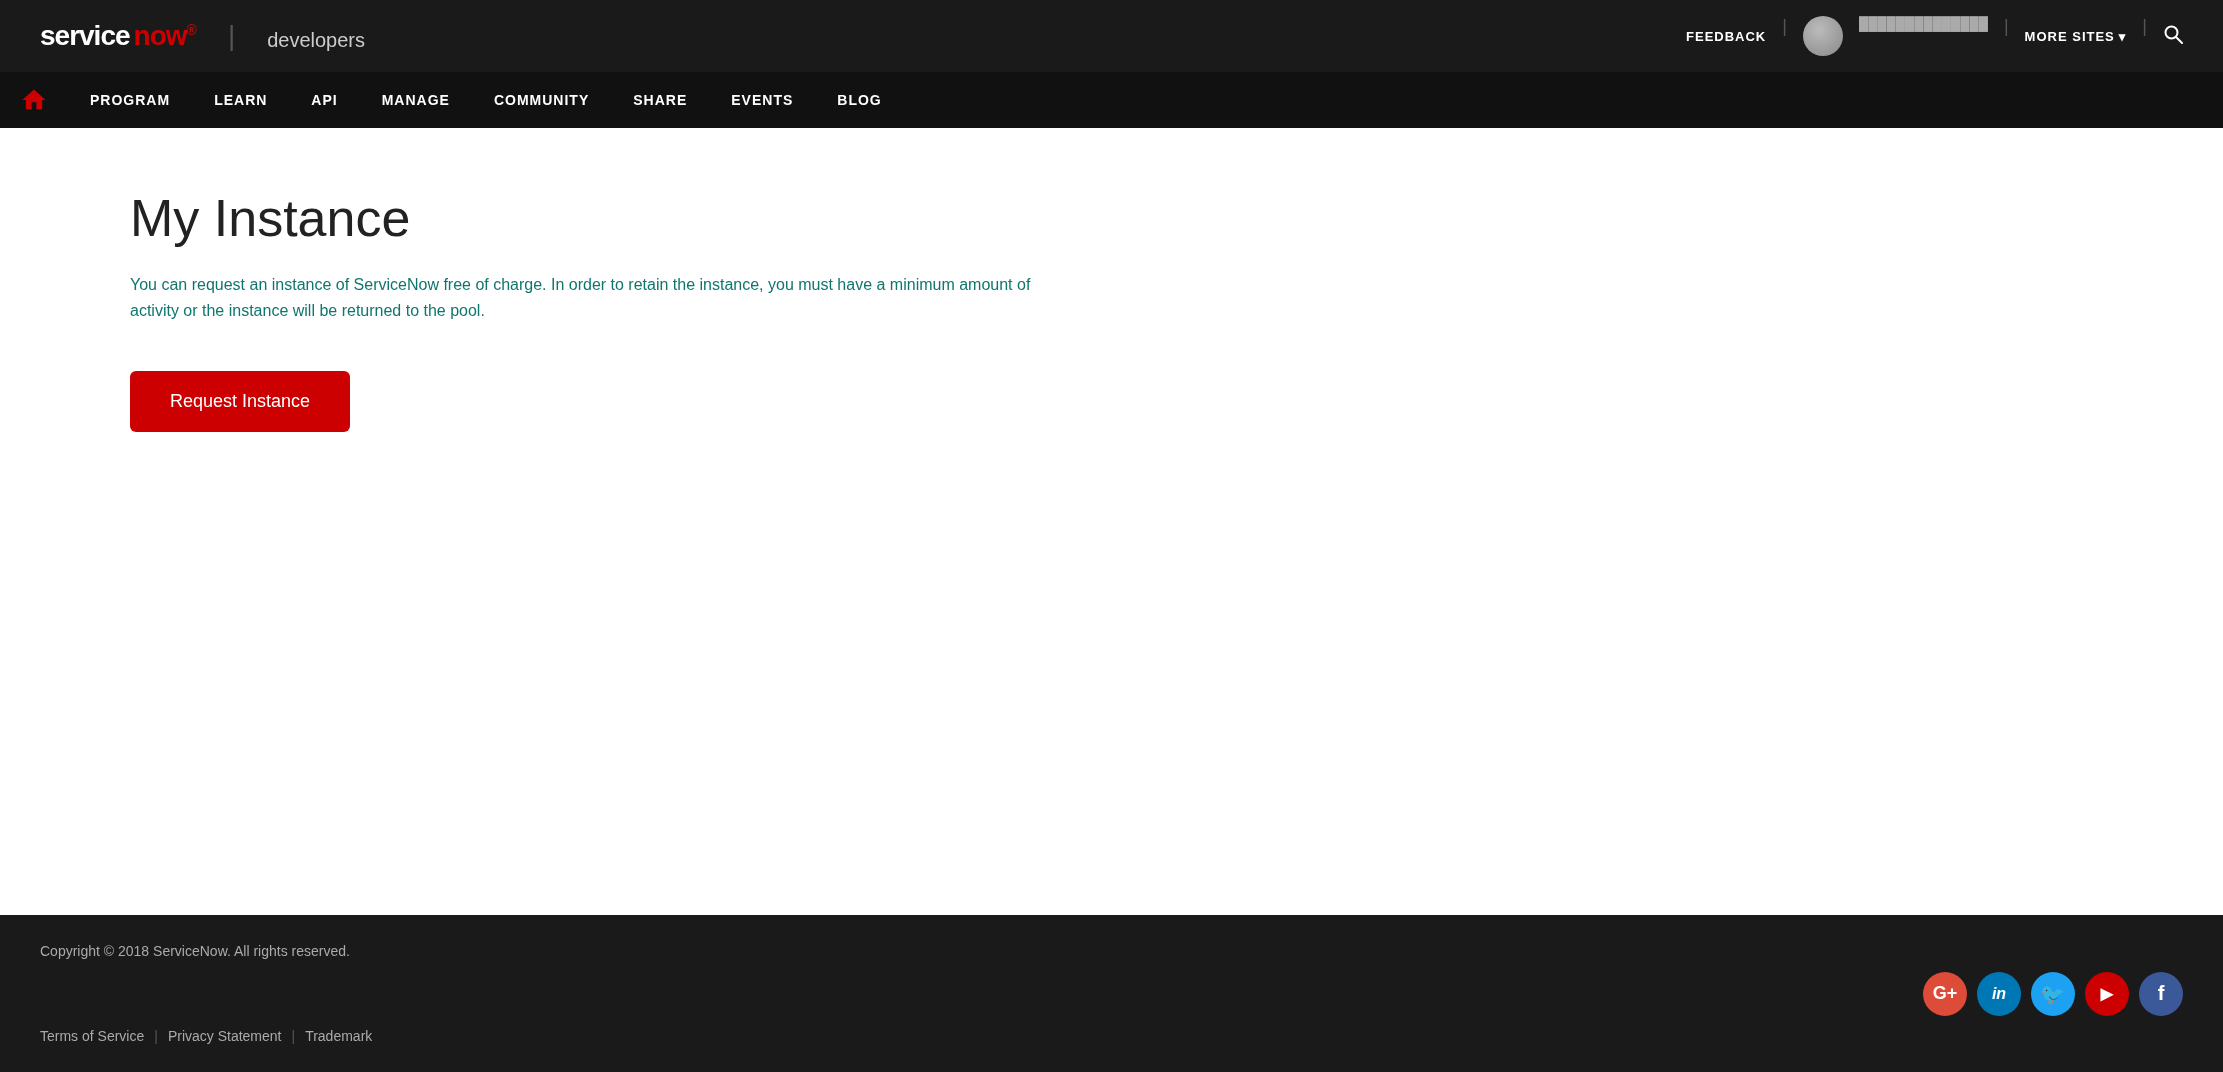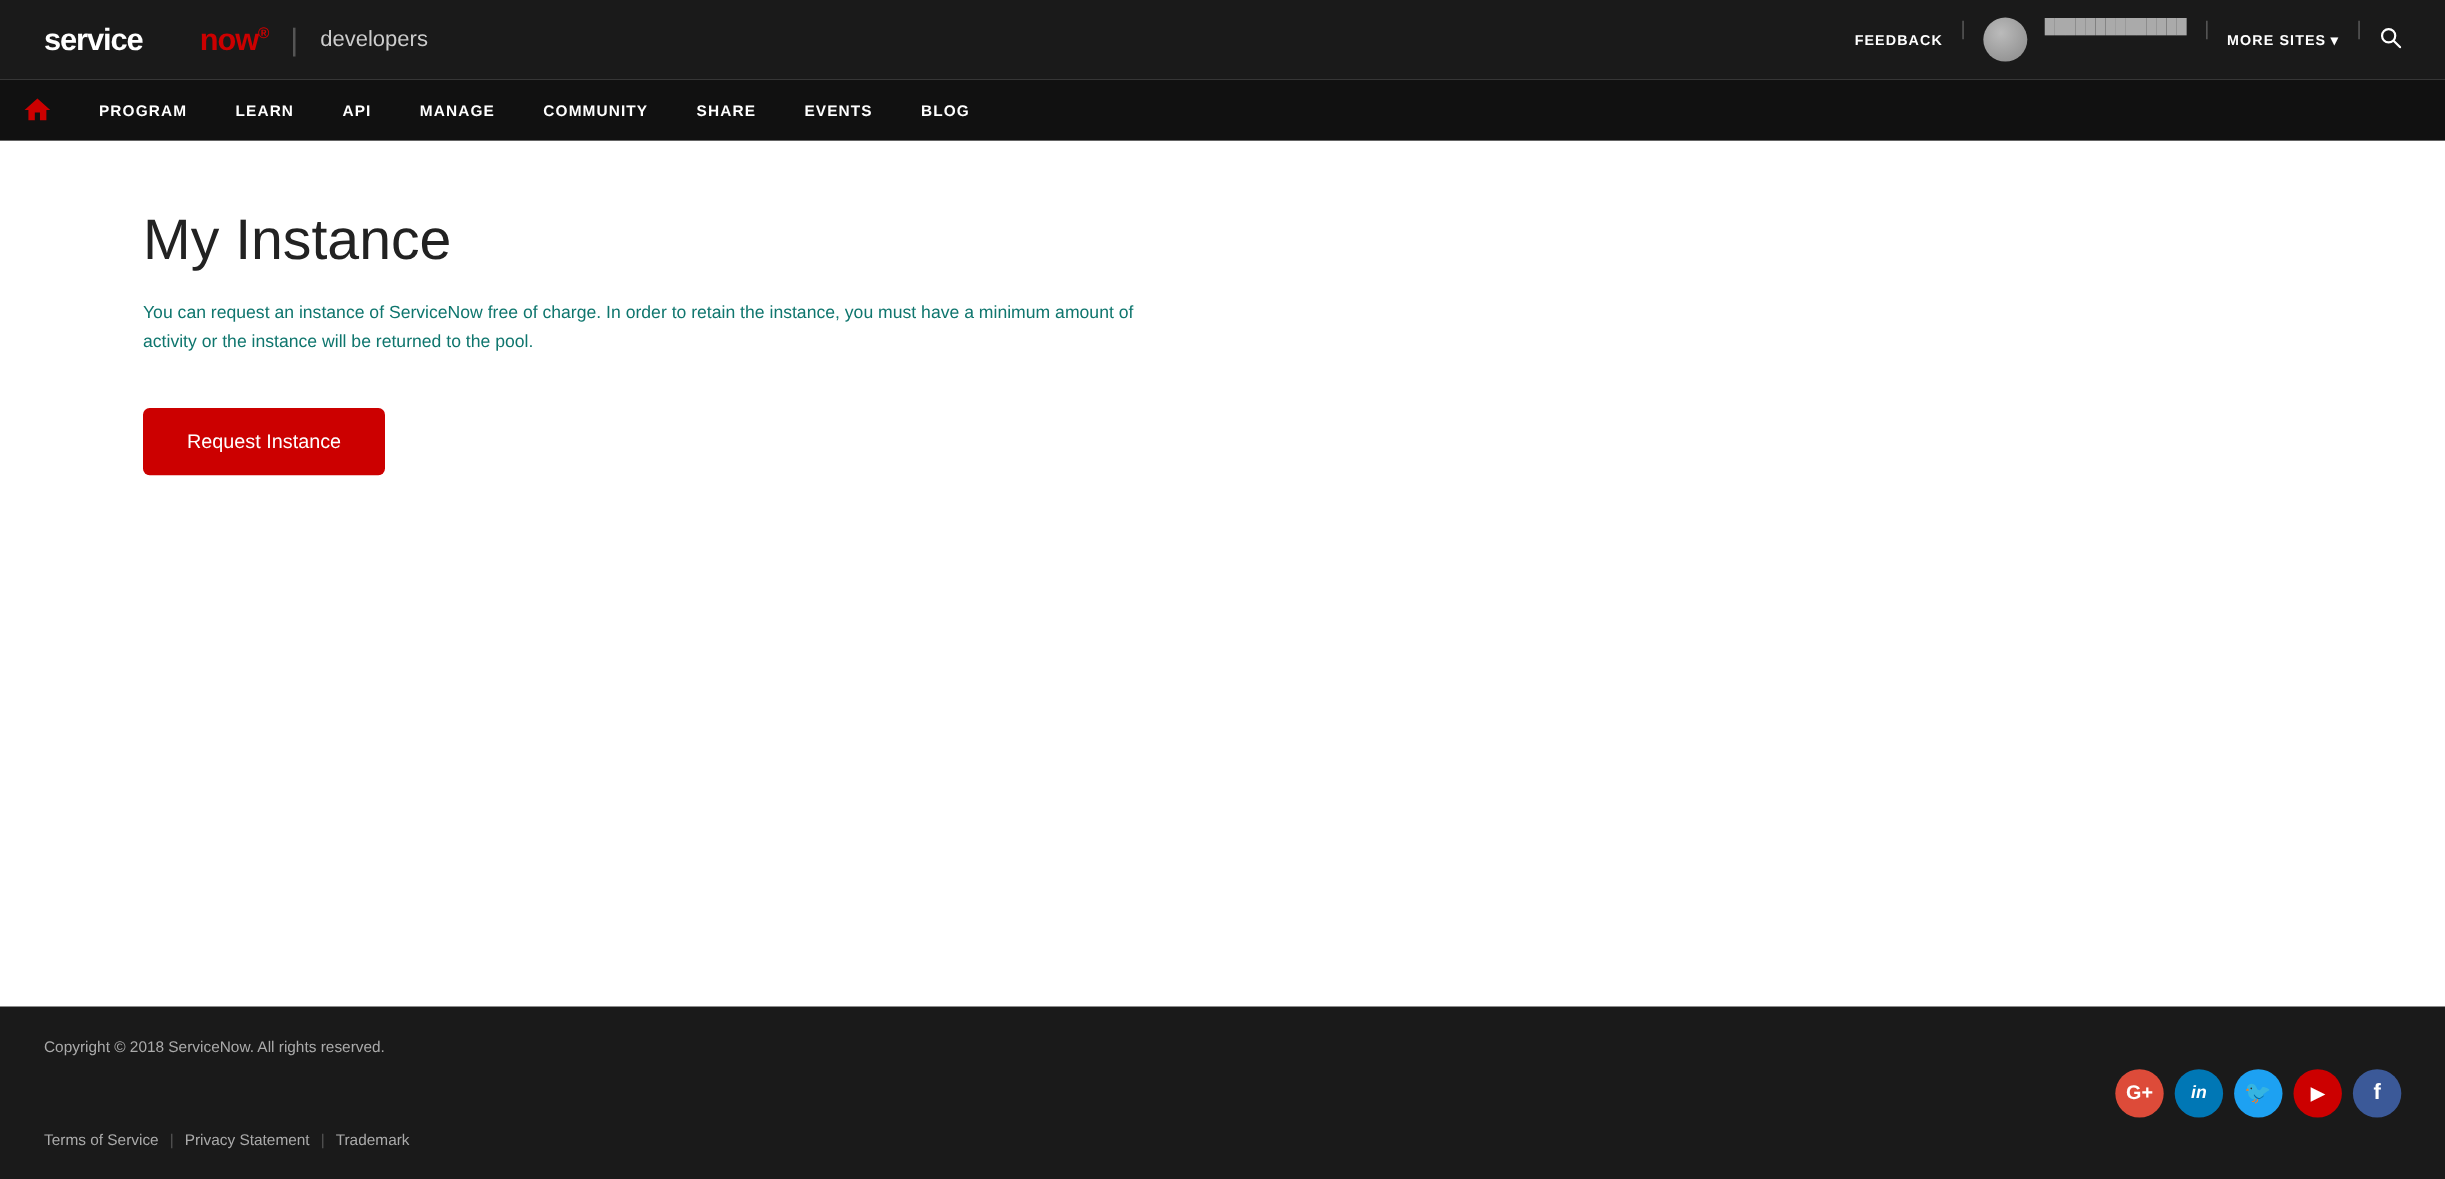--- a/index.html
+++ b/index.html
@@ -9,40 +9,39 @@
     .top-bar {
       background: #1a1a1a;
       display: flex;
       align-items: center;
       justify-content: space-between;
       padding: 0 40px;
       height: 72px;
     }
     .top-bar-left {
       display: flex;
-      align-items: center;
-      gap: 8px;
+      align-items: flex-end;
+      gap: 20px;
     }
     .logo {
       display: flex;
       align-items: center;
       gap: 4px;
     }
     .logo-service {
       color: #fff;
       font-size: 28px;
       font-weight: bold;
       letter-spacing: -1px;
     }
     .logo-now {
       color: #cc0000;
       font-size: 28px;
       font-weight: bold;
       letter-spacing: -1px;
-      margin-left: 48px;
     }
     .logo-reg {
       color: #cc0000;
       font-size: 14px;
       vertical-align: super;
     }
     .logo-divider {
       color: #555;
       font-size: 28px;
       margin: 0 12px;

